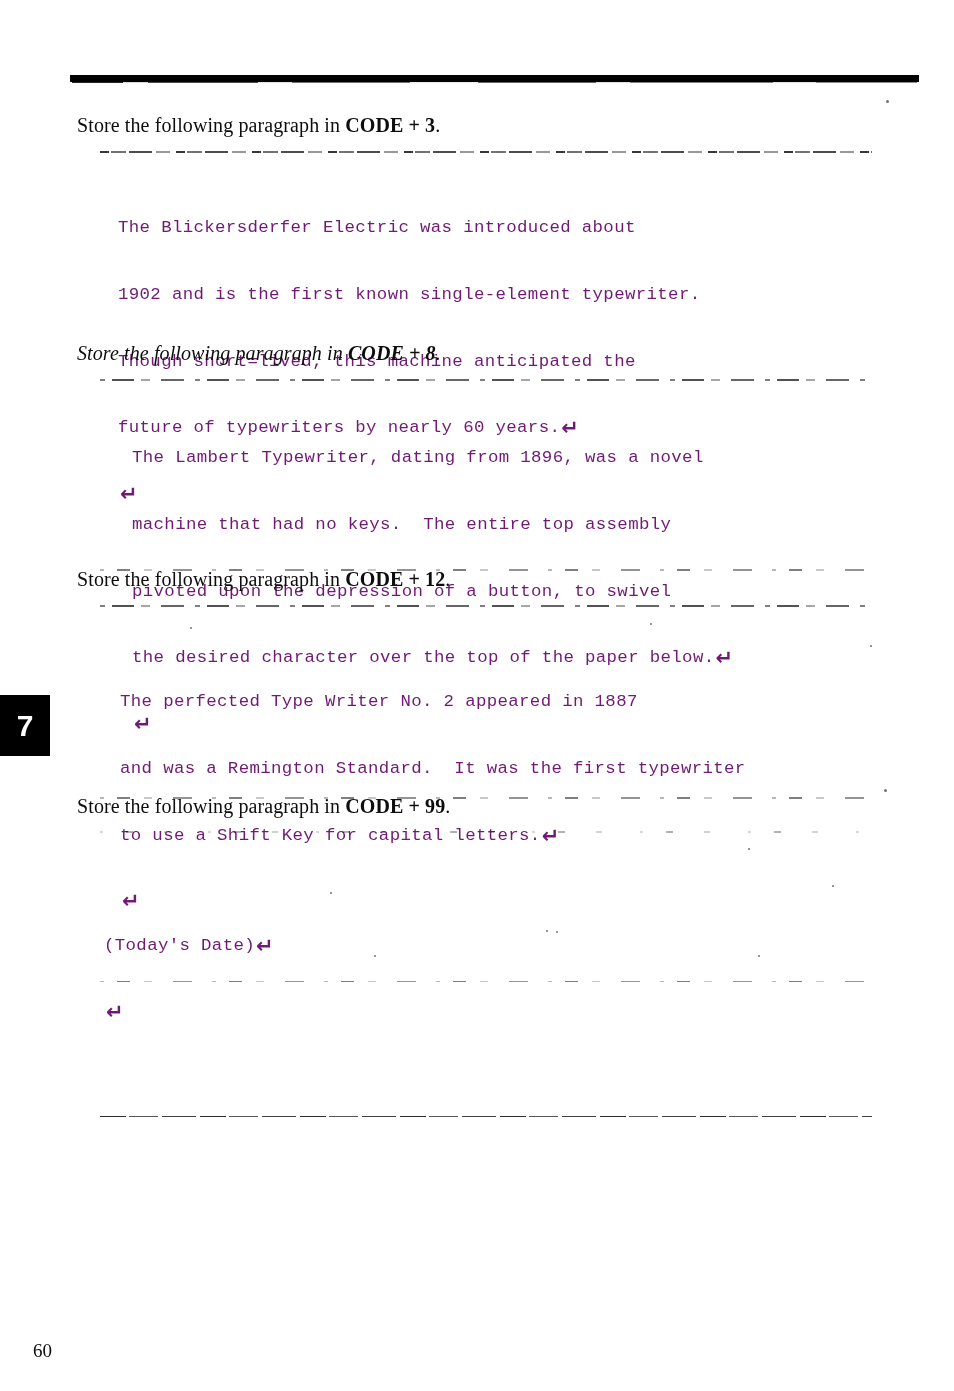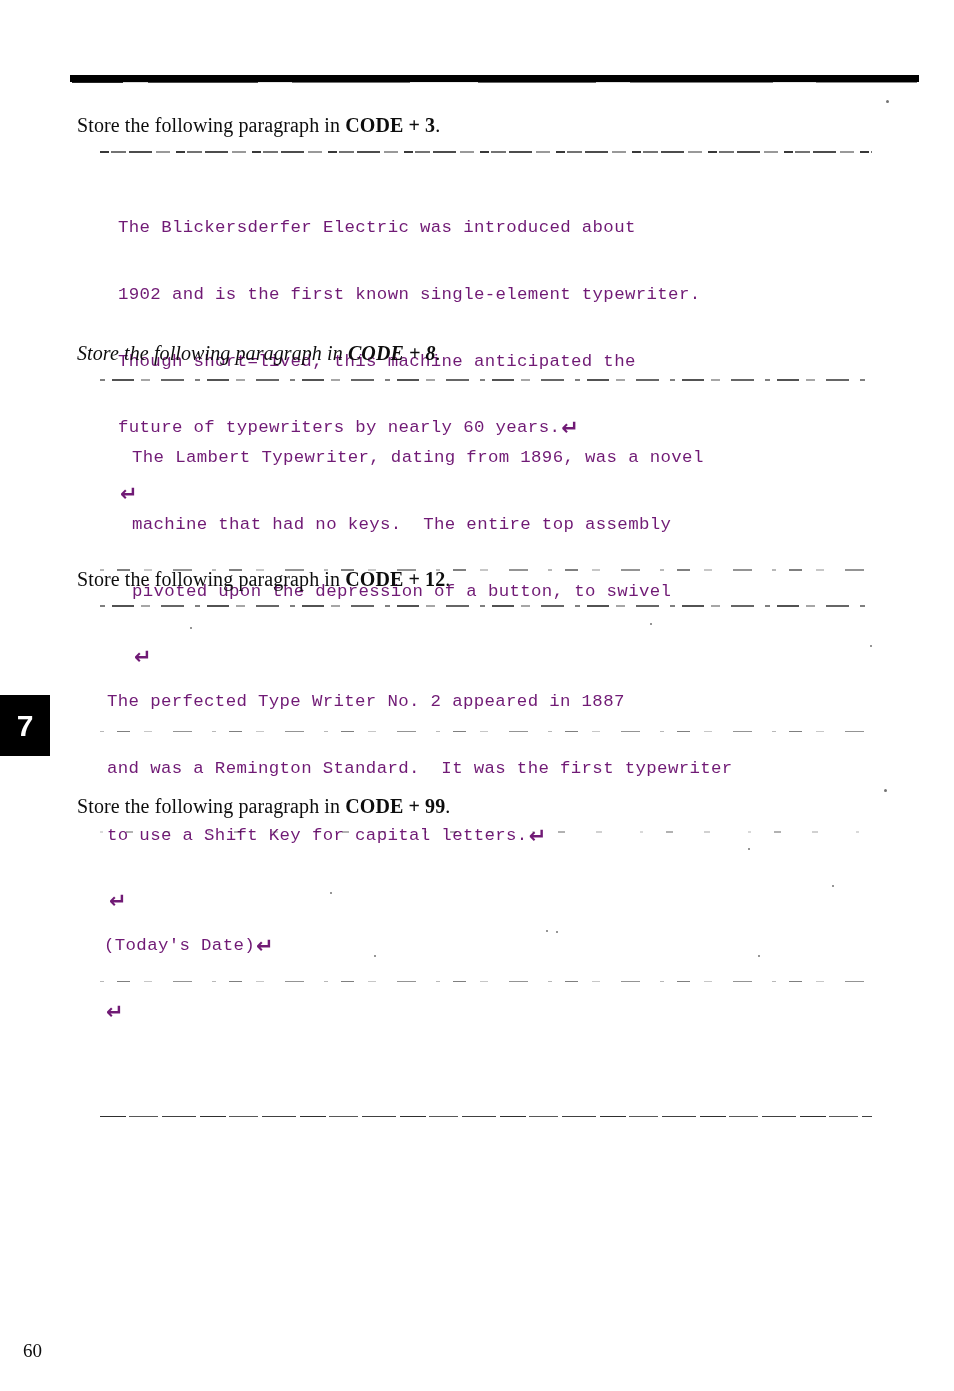--- a/index.html
+++ b/index.html
@@ -164,21 +164,21 @@
   
   .speck {
     position: absolute;
     background: rgba(0,0,0,.55);
     border-radius: 50%;
   }
 
   
   .folio {
     position: absolute;
-    left: 23px;
+    left: 33px;
     top: 1340px;
     font-size: 19px;
     line-height: 22px;
   }
 </style>
 </head>
 <body>
 
 <div class="page">
 
@@ -211,36 +211,37 @@
   </div>
 
   <div class="exercise" style="top:378px;">
     <div class="rule r-b">
         <i></i>
       </div>
     <div class="typed" style="margin-top:22px; margin-left:32px;">
       <div><span>The Lambert Typewriter, dating from 1896, was a novel</span></div>
       <div><span>machine that had no keys.  The entire top assembly</span></div>
       <div><span>pivoted upon the depression of a button, to swivel</span></div>
+      <div><span>the desired character over the top of the paper below.</span><span class="cr">↵</span></div>
       <div><span class="cr cr-lone">↵</span></div>
     </div>
     <div class="rule r-c" style="margin-top:16px;">
         <i></i>
       </div>
   </div>
 
   <div class="instruction" style="top:568px;">
     <span>Store the following paragraph in </span><span class="code">CODE + 12</span><span>.</span>
   </div>
 
   <div class="exercise" style="top:604px;">
     <div class="rule r-b">
         <i></i>
       </div>
-    <div class="typed" style="margin-top:40px; margin-left:7px;">
+    <div class="typed" style="margin-top:40px; margin-left:20px;">
       <div><span>The perfected Type Writer No. 2 appeared in 1887</span></div>
       <div><span>and was a Remington Standard.  It was the first typewriter</span></div>
       <div><span>to use a Shift Key for capital letters.</span><span class="cr">↵</span></div>
       <div><span class="cr cr-lone">↵</span></div>
     </div>
     <div class="rule r-c" style="margin-top:22px;">
         <i></i>
       </div>
   </div>
 

